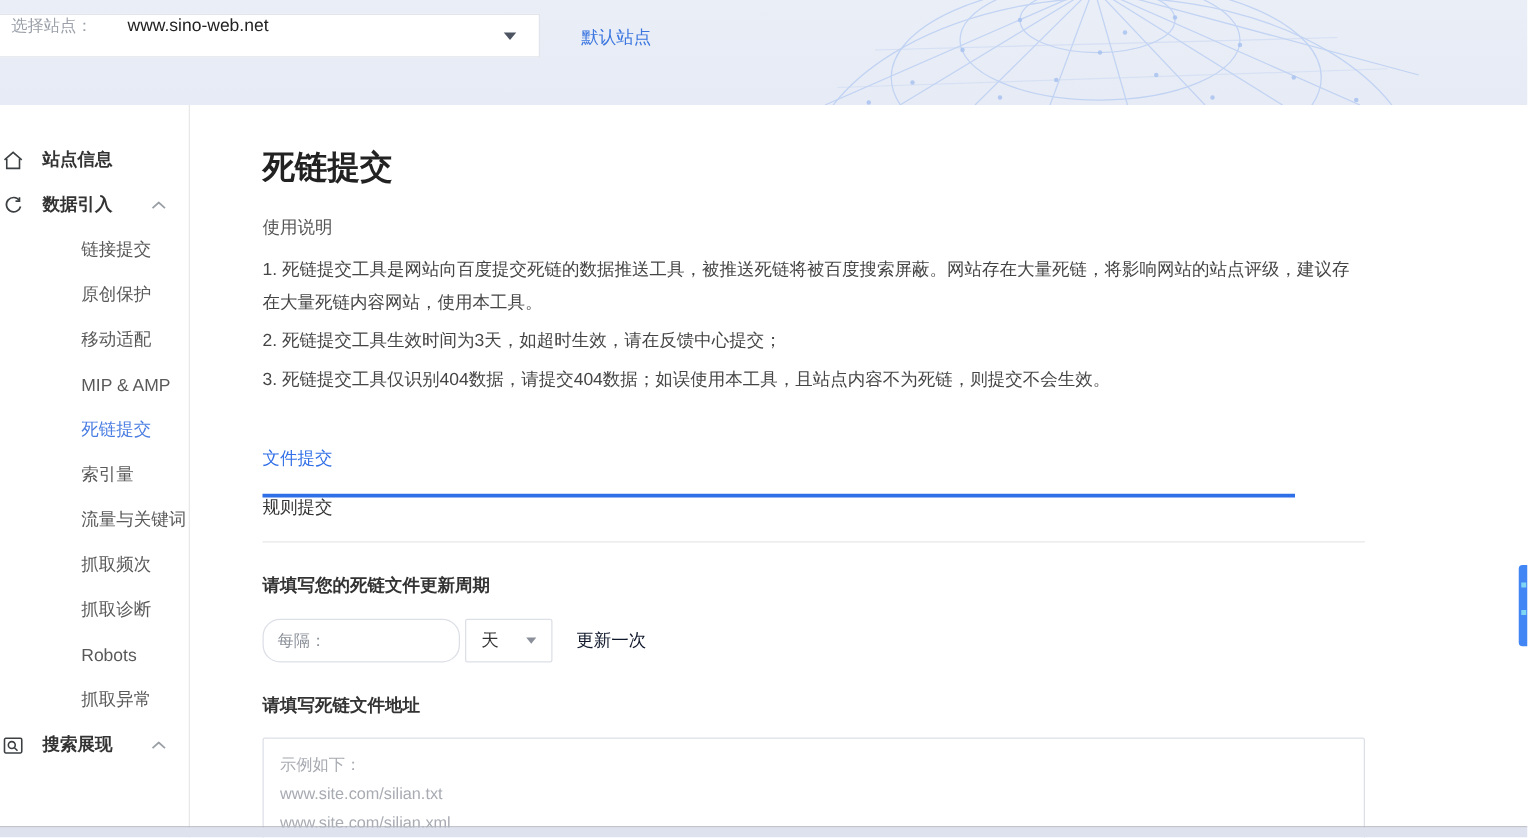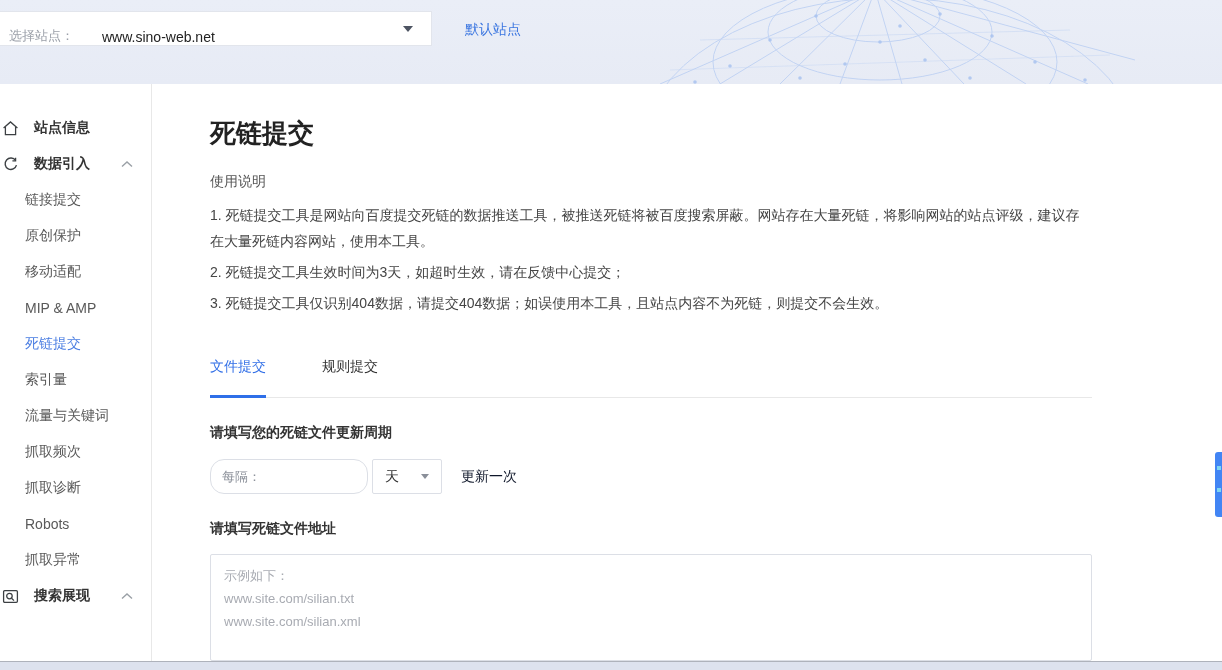--- a/index.html
+++ b/index.html
@@ -9,48 +9,48 @@
     font-family:"Liberation Sans","DejaVu Sans",sans-serif;
     color:#333; background:#fff;
   }
 
   
   .banner{ position:relative; height:84px; background:linear-gradient(180deg,#eaeef7 0%,#e7ebf5 100%); overflow:hidden; }
   .sphere{ position:absolute; left:640px; top:0; pointer-events:none; }
   .site-bar{
     position:absolute; left:0; top:11px; width:432px; height:35px;
     background:#fff; border:1px solid #e2e5ec; border-left:none;
-    display:flex; align-items:flex-end; cursor:pointer;
+    display:flex; align-items:flex-start; cursor:pointer;
   }
   .site-label{ color:#9a9fa8; font-size:13px; margin-left:9px; }
   .site-value{ color:#222; font-size:14px; margin-left:28px; }
   .caret-down{
     position:absolute; right:18px; top:14px; width:0; height:0;
     border-left:5px solid transparent; border-right:5px solid transparent;
     border-top:6px solid #4d5462;
   }
   .default-site{ position:absolute; left:465px; top:21px; font-size:14px; color:#3b76e0; cursor:pointer; text-decoration:none;text-align:right; }
 
   
   .layout{ display:flex; height:586px; }
   .sidebar{ width:152px; flex-shrink:0; border-right:1px solid #e8e8e8; padding-top:26px; background:#fff; }
   .nav-row{ height:36px; display:flex; align-items:center; font-size:14px; cursor:pointer; }
   .nav-icon{ width:18px; margin-left:2px; display:flex; align-items:center; flex-shrink:0; }
   .nav-group-label{ margin-left:14px; font-weight:bold; color:#333; }
   .chevron{ margin-left:auto; margin-right:18px; display:flex; }
-  .nav-sub{ padding-left:25px; color:#595959; }
+  .nav-sub{ padding-left:25px; color:#595959;margin-left:40px; }
   .nav-sub.active{ color:#4a7de2; }
 
   .main{ flex:1; padding-left:58px; padding-top:32px; background:#fff; }
   .page-title{ font-size:26px; font-weight:bold; color:#222; margin:0 0 22px; }
   .instr-title{ font-size:14px; color:#555; margin-bottom:11px; }
   .instr{ width:882px; font-size:14px; color:#454545; line-height:26px; }
   .instr p{ margin:0 0 5px; }
 
-  .tabs{ width:882px; margin-top:42px; border-bottom:1px solid #e8e8e8; display:flex; }
+  .tabs{ width:882px; margin-top:42px; border-bottom:1px solid #e8e8e8; display:flex;flex-direction:column; }
   .tab{ font-size:14px; padding-bottom:19px; margin-right:56px; cursor:pointer; color:#333; margin-bottom:-1px; }
   .tab.active{ color:#3370e7; border-bottom:3px solid #2e6fe8; }
 
   .form-heading{ font-size:14px; font-weight:bold; color:#333; margin-top:26px; }
   .cycle-row{ margin-top:17px; display:flex; align-items:center; }
   .interval-input{
     width:158px; height:35px; border:1px solid #dcdfe6; border-radius:14px;
     padding:0 11px; font-size:13px; color:#333; outline:none; font-family:inherit;
   }
   .unit-select{

